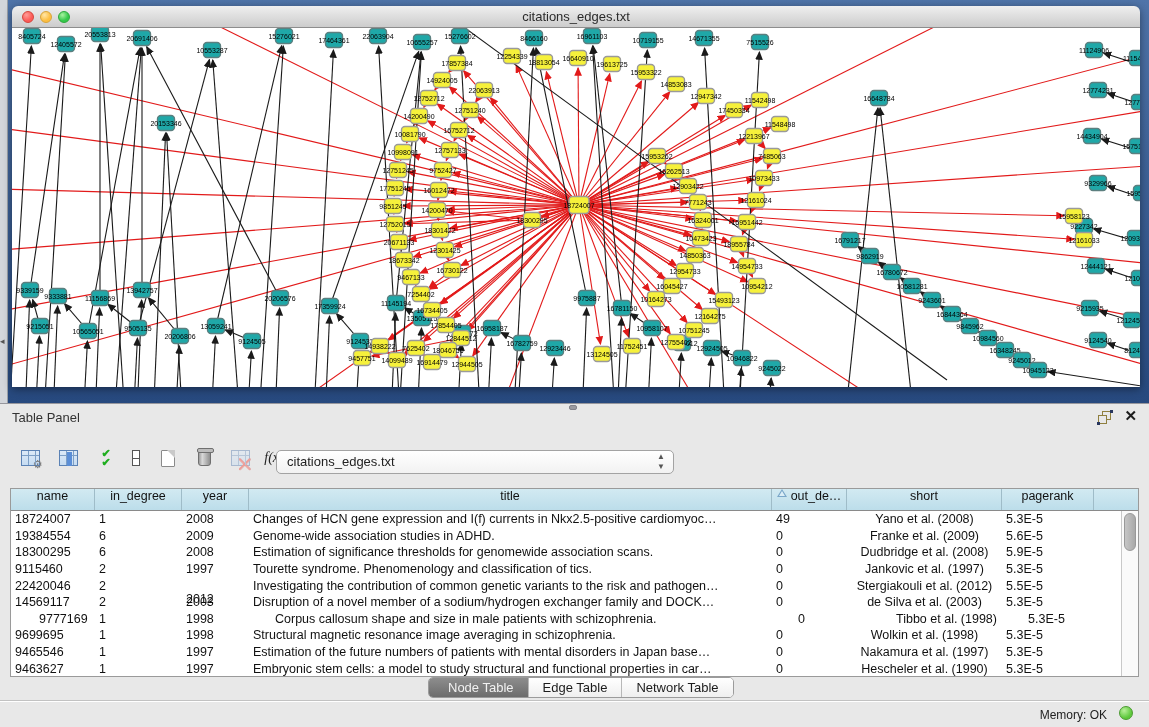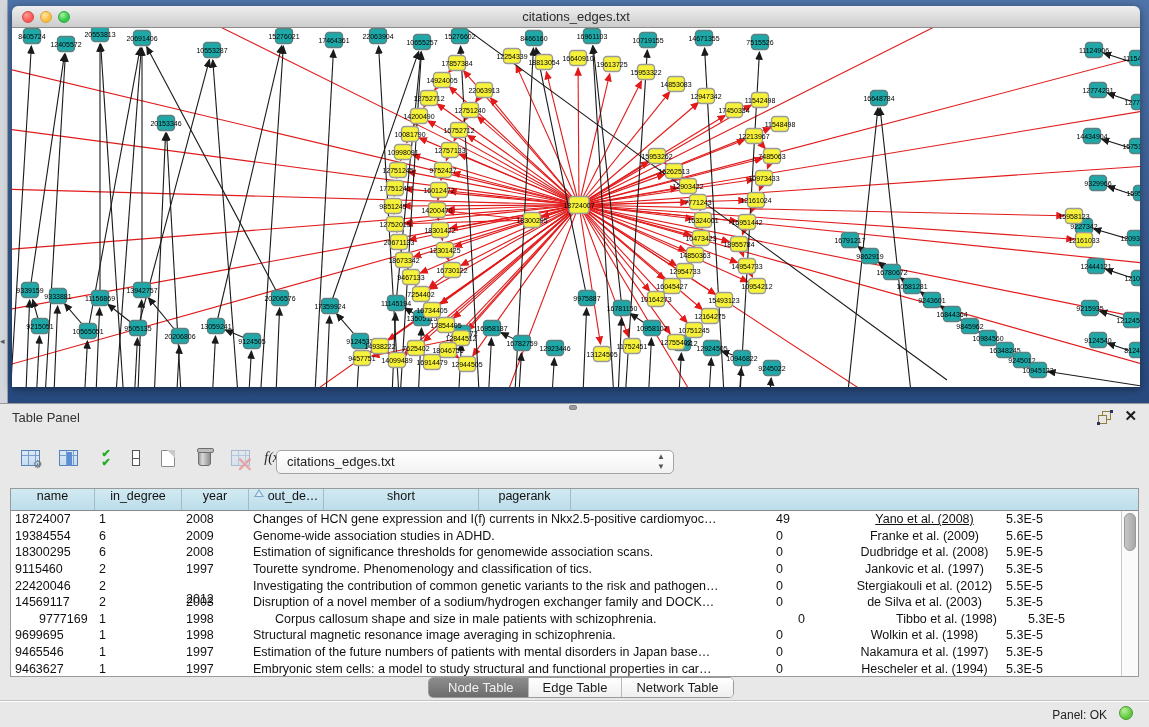--- a/index.html
+++ b/index.html
@@ -965,39 +965,42 @@
       <div id="thead">
           <div class="th" style="width: 84px;">
             <span>name</span>
           </div>
           <div class="th" style="width: 87px;">
             <span>in_degree</span>
           </div>
           <div class="th" style="width: 67px;">
             <span>year</span>
           </div>
+          <div class="th" style="width: 523px;">
+            <span>title</span>
+          </div>
           <div class="th" style="width: 75px;">
             <span class="sort-tri"></span>
             <span>out_de…</span>
           </div>
           <div class="th" style="width: 155px;">
             <span>short</span>
           </div>
           <div class="th" style="width: 92px;">
             <span>pagerank</span>
           </div>
         </div>
       <div id="tbody">
           <div class="tr">
             <div class="td al" style="width: 84px;">18724007</div>
             <div class="td al" style="width: 87px;">1</div>
             <div class="td al" style="width: 67px;">2008</div>
             <div class="td al" style="width: 523px;">Changes of HCN gene expression and I(f) currents in Nkx2.5-positive cardiomyoc…</div>
             <div class="td al" style="width: 75px;">49</div>
-            <div class="td ac" style="width: 155px; text-decoration: underline;">Yano et al. (2008)</div>
+            <div class="td ac" style="width: 155px;">Yano et al. (2008)</div>
             <div class="td al" style="width: 92px;">5.3E-5</div>
           </div>
           <div class="tr">
             <div class="td al" style="width: 84px;">19384554</div>
             <div class="td al" style="width: 87px;">6</div>
             <div class="td al" style="width: 67px;">2009</div>
             <div class="td al" style="width: 523px;">Genome-wide association studies in ADHD.</div>
             <div class="td al" style="width: 75px;">0</div>
             <div class="td ac" style="width: 155px;">Franke et al. (2009)</div>
             <div class="td al" style="width: 92px;">5.6E-5</div>
@@ -1064,33 +1067,33 @@
             <div class="td al" style="width: 75px;">0</div>
             <div class="td ac" style="width: 155px;">Nakamura et al. (1997)</div>
             <div class="td al" style="width: 92px;">5.3E-5</div>
           </div>
           <div class="tr">
             <div class="td al" style="width: 84px;">9463627</div>
             <div class="td al" style="width: 87px;">1</div>
             <div class="td al" style="width: 67px;">1997</div>
             <div class="td al" style="width: 523px;">Embryonic stem cells: a model to study structural and functional properties in car…</div>
             <div class="td al" style="width: 75px;">0</div>
-            <div class="td ac" style="width: 155px;">Hescheler et al. (1994)</div>
+            <div class="td ac" style="width: 155px;">Hescheler et al. (1990)</div>
             <div class="td al" style="width: 92px;">5.3E-5</div>
           </div>
         </div>
       <div id="vscroll">
         <div id="vthumb"></div>
       </div>
     </div>
 
     <div id="tabs">
         <div class="tab active">Node Table</div>
         <div class="tab">Edge Table</div>
         <div class="tab">Network Table</div>
       </div>
 
     <div id="statusbar">
-      <div id="memory-label">Panel: OK</div>
+      <div id="memory-label">Memory: OK</div>
       <div id="memory-dot"></div>
     </div>
   </div>
 </div>
 
 </body></html>

